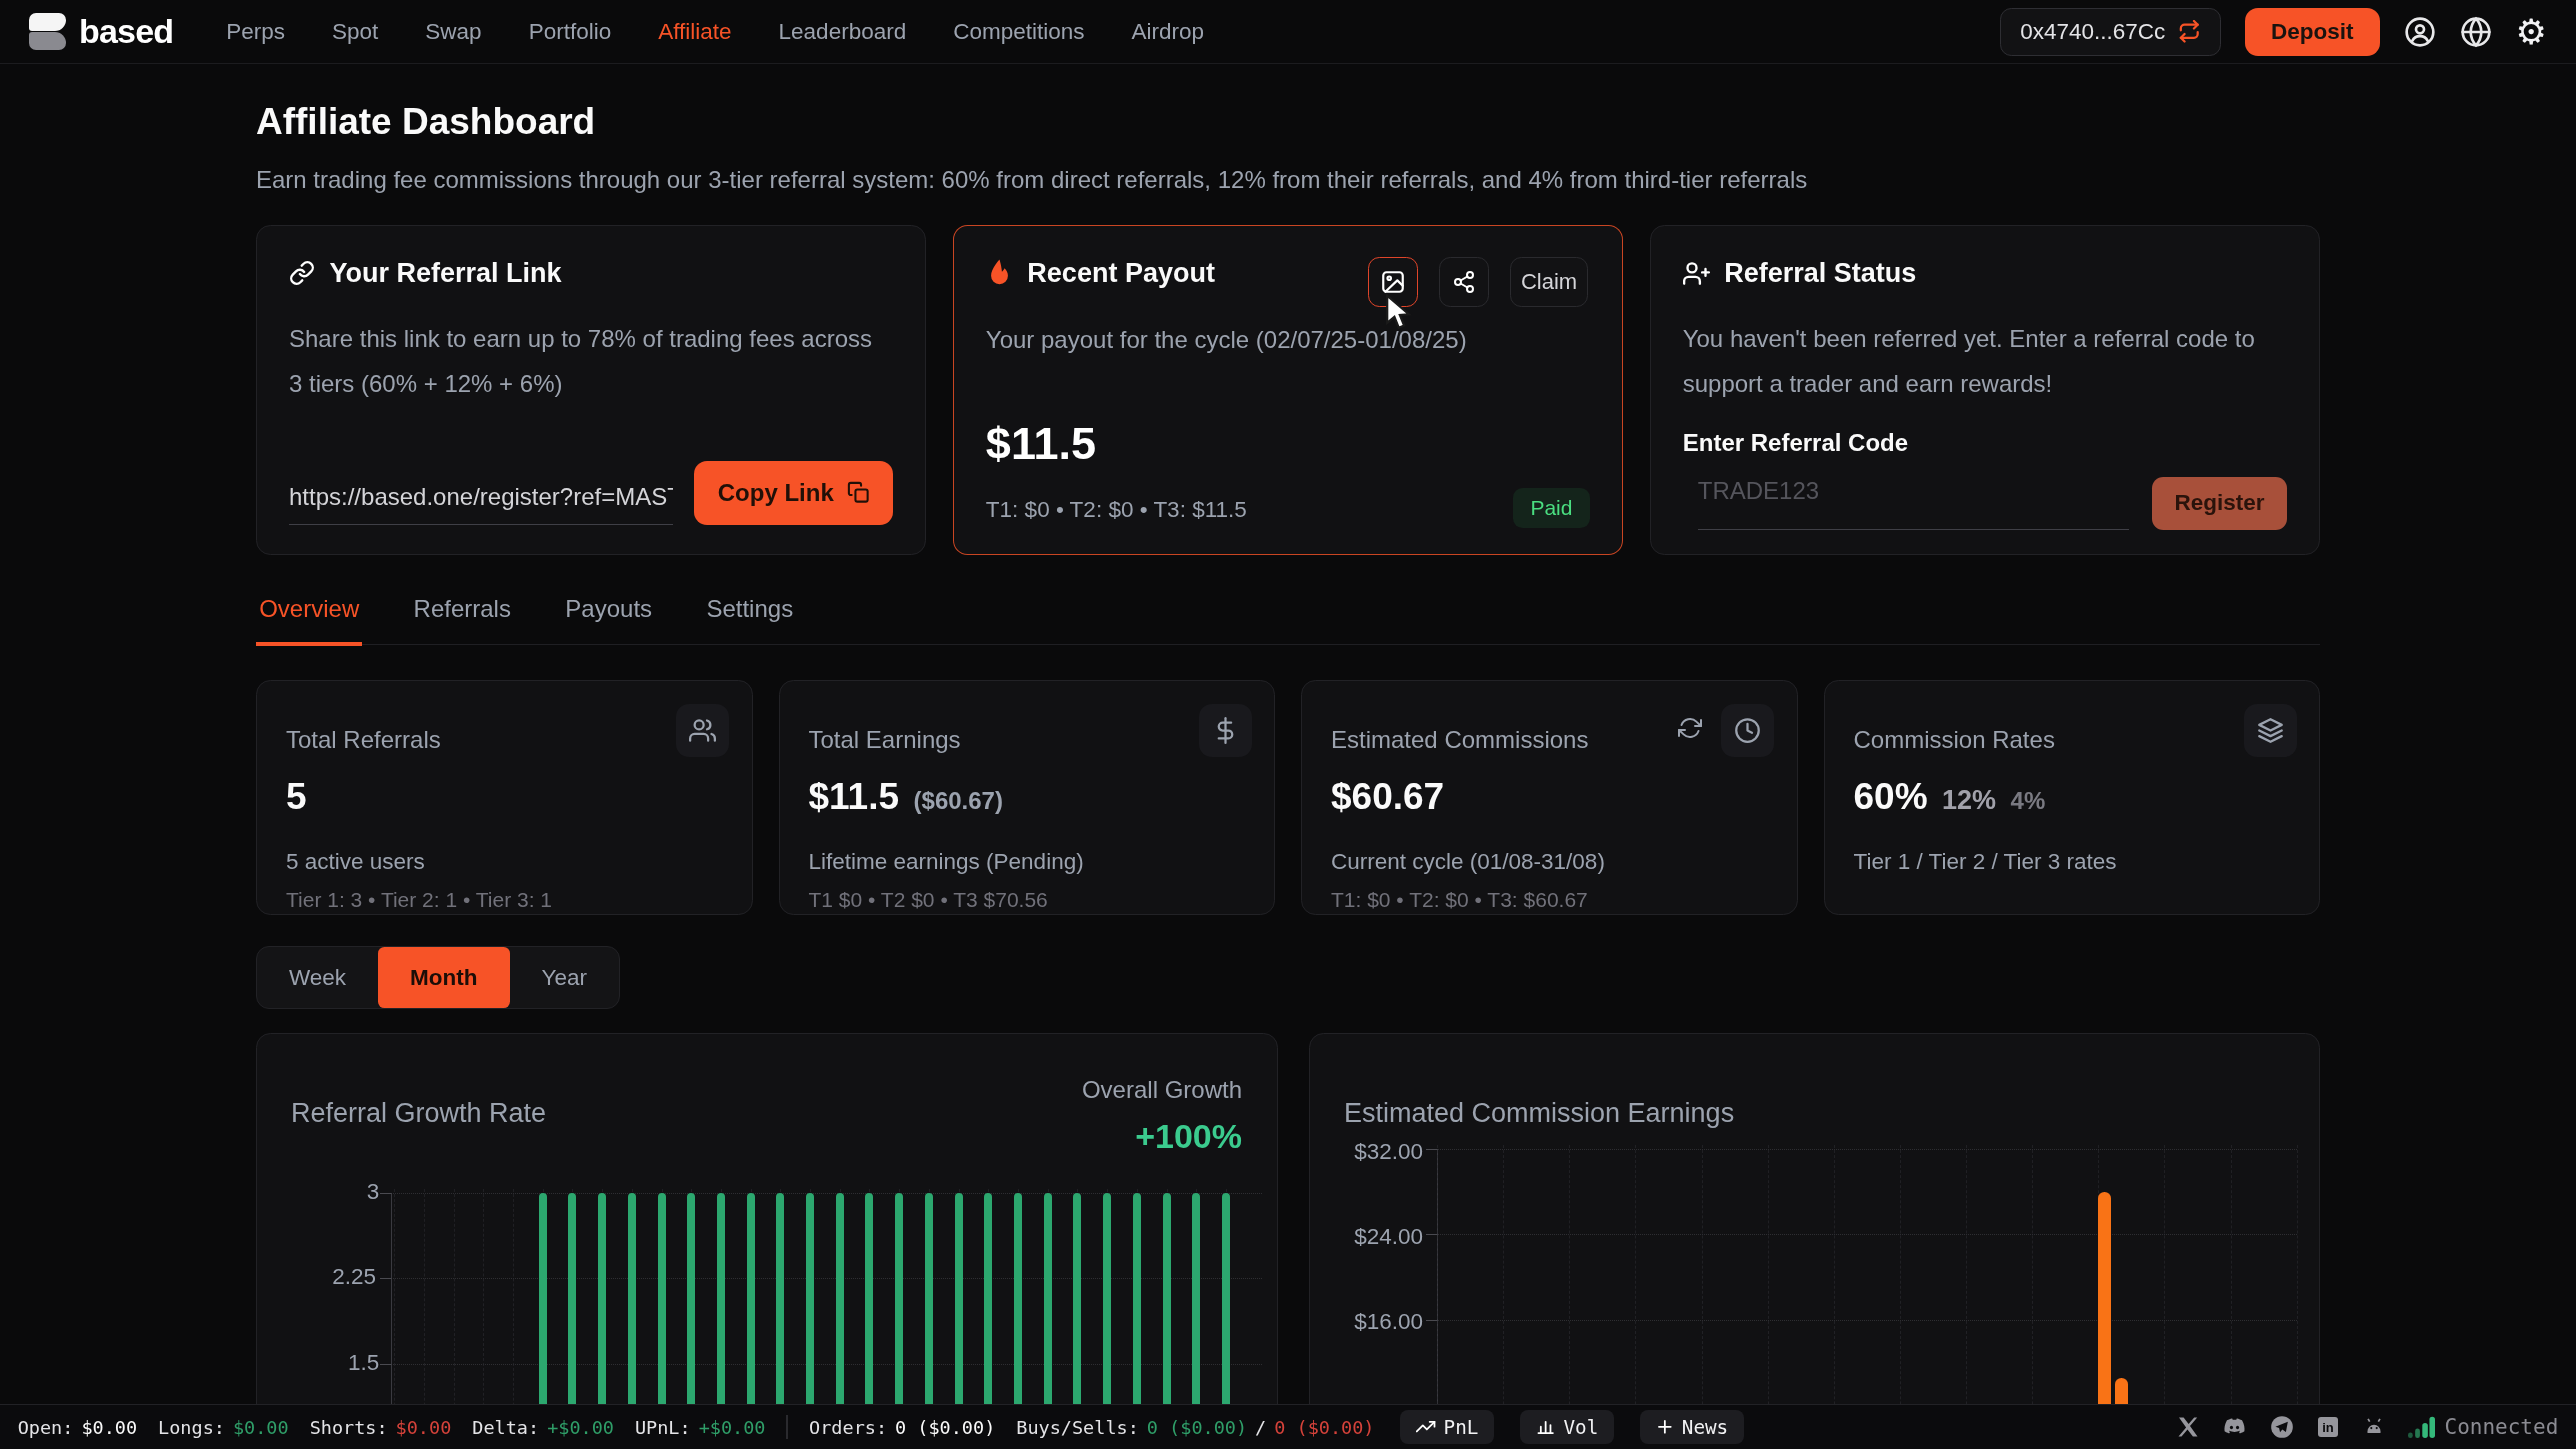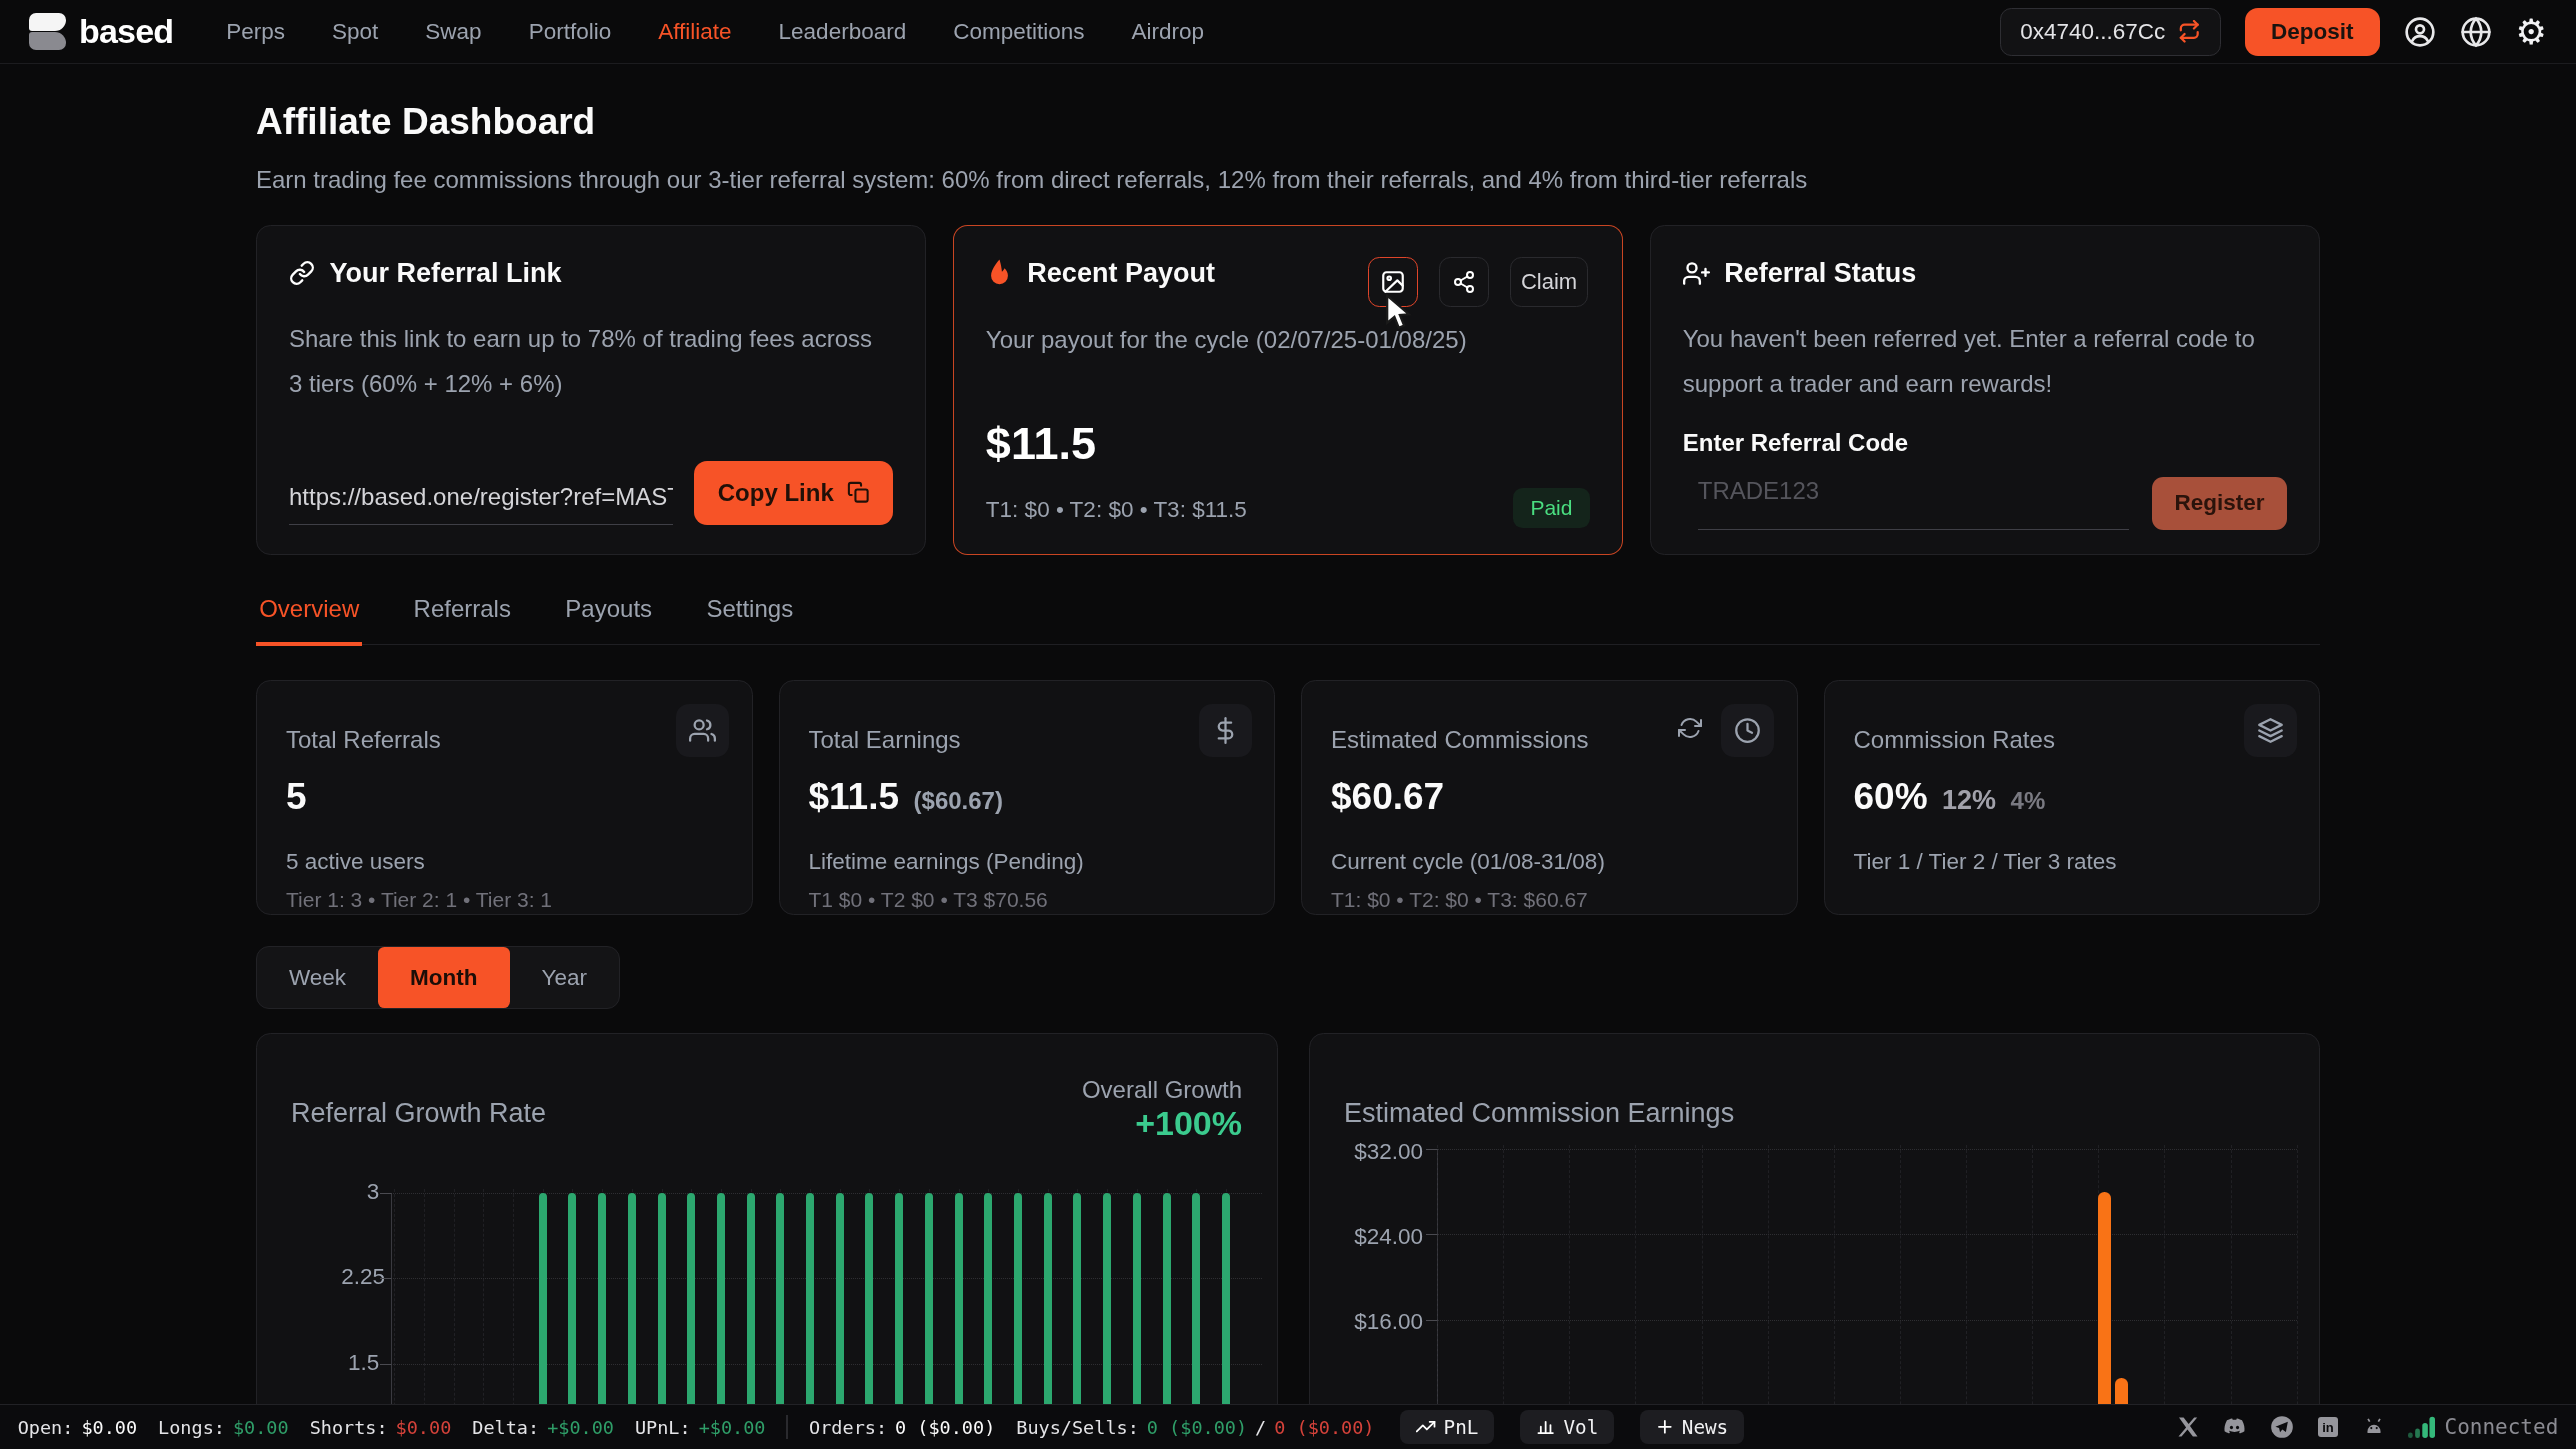--- a/index.html
+++ b/index.html
@@ -107,21 +107,21 @@
   .seg.active { background:#f75327; color:#1c0e08; font-weight:600; border-radius:6.4px; }
 
   
   .charts-row { margin-top:24px; display:flex; gap:31px; }
   .chart-card { overflow:hidden; height:451px; }
   .chart-card.left { width:1024px; }
   .chart-card.right { width:1013px; }
   .chart-title { position:absolute; left:34px; top:64px; font-size:27px; color:#9ca3af; }
   .growth-block { position:absolute; right:35px; top:42px; text-align:right; }
   .growth-label { font-size:24px; color:#9ca3af; }
-  .growth-value { font-size:34px; font-weight:700; color:#3bcb8e; }
+  .growth-value { margin-top:13px; font-size:34px; font-weight:700; color:#3bcb8e; }
   .plot { position:absolute; bottom:0; }
   .plot.growth { left:134px; right:15.3px; top:155px; }
   .plot.earnings { left:127px; right:22.5px; top:111px; }
   .hline { position:absolute; left:0; right:0; border-top:1.6px dotted #46464c; opacity:.55; }
   .axis { position:absolute; left:0; top:4px; bottom:0; border-left:1.6px solid #3a3a40; }
   .tickmark { position:absolute; left:-11.3px; width:11.3px; border-top:1.6px solid #4a4a50; }
   .vline { position:absolute; top:0; bottom:-32px; border-left:1.6px dashed #2c2c31; opacity:.6; }
   .gbar { position:absolute; width:8px; bottom:-48px; border-radius:4.8px 4.8px 0 0; }
   .obar { position:absolute; width:13px; bottom:-48px; border-radius:6.4px 6.4px 0 0; }
   .ylabel { position:absolute; width:119px; text-align:right; font-size:22.5px; color:#9ca3af; }
@@ -371,21 +371,21 @@
   
   <section class="charts-row">
 
     <div class="card chart-card left">
       <div class="chart-title">Referral Growth Rate</div>
       <div class="growth-block">
         <div class="growth-label">Overall Growth</div>
         <div class="growth-value">+100%</div>
       </div>
       <div class="ylabel" style="left:3.2px; top:145px">3</div>
-      <div class="ylabel" style="left:9px; top:230px">2.25</div>
+      <div class="ylabel" style="left:0; top:230px">2.25</div>
       <div class="ylabel" style="left:3.2px; top:316px">1.5</div>
       <div class="plot growth" id="growth-plot">
         <div class="axis"></div>
         <div class="hline" style="top:4px"></div>
         <div class="hline" style="top:89px"></div>
         <div class="hline" style="top:175px"></div>
         <div class="tickmark" style="top:4px"></div>
         <div class="tickmark" style="top:89px"></div>
         <div class="tickmark" style="top:175px"></div>
       <div class="vline" style="left: 3.2px;"></div>

